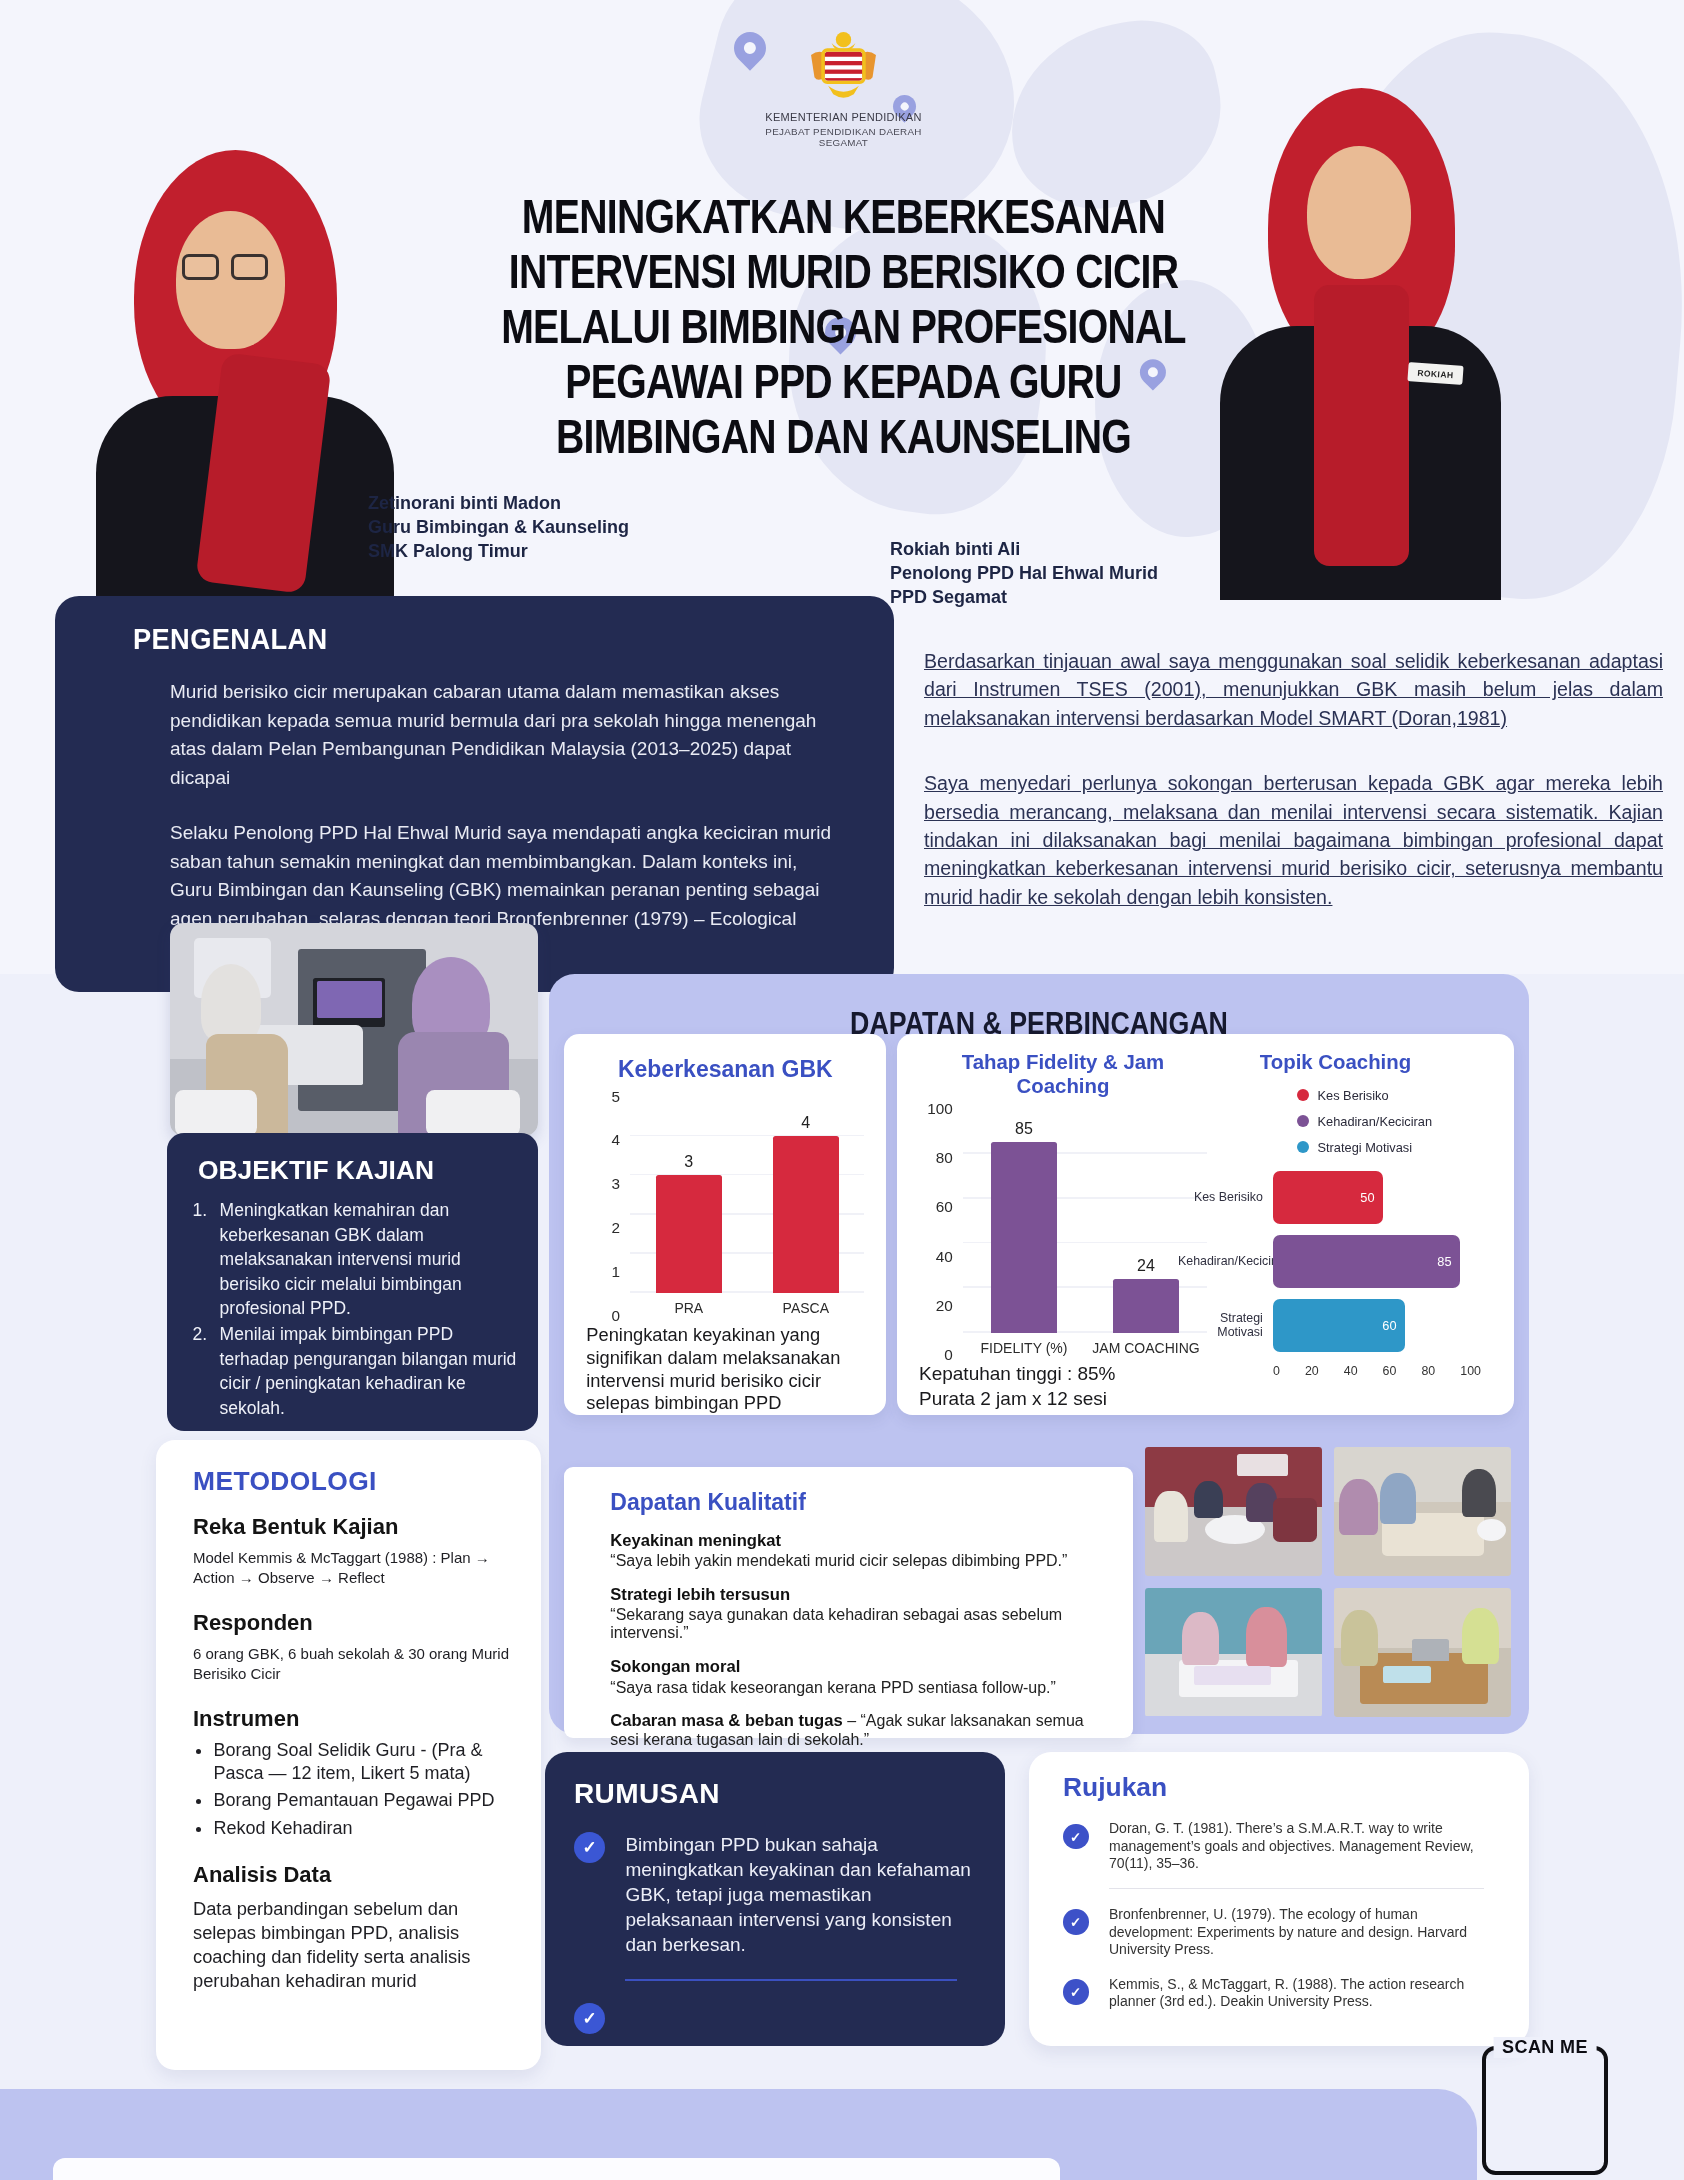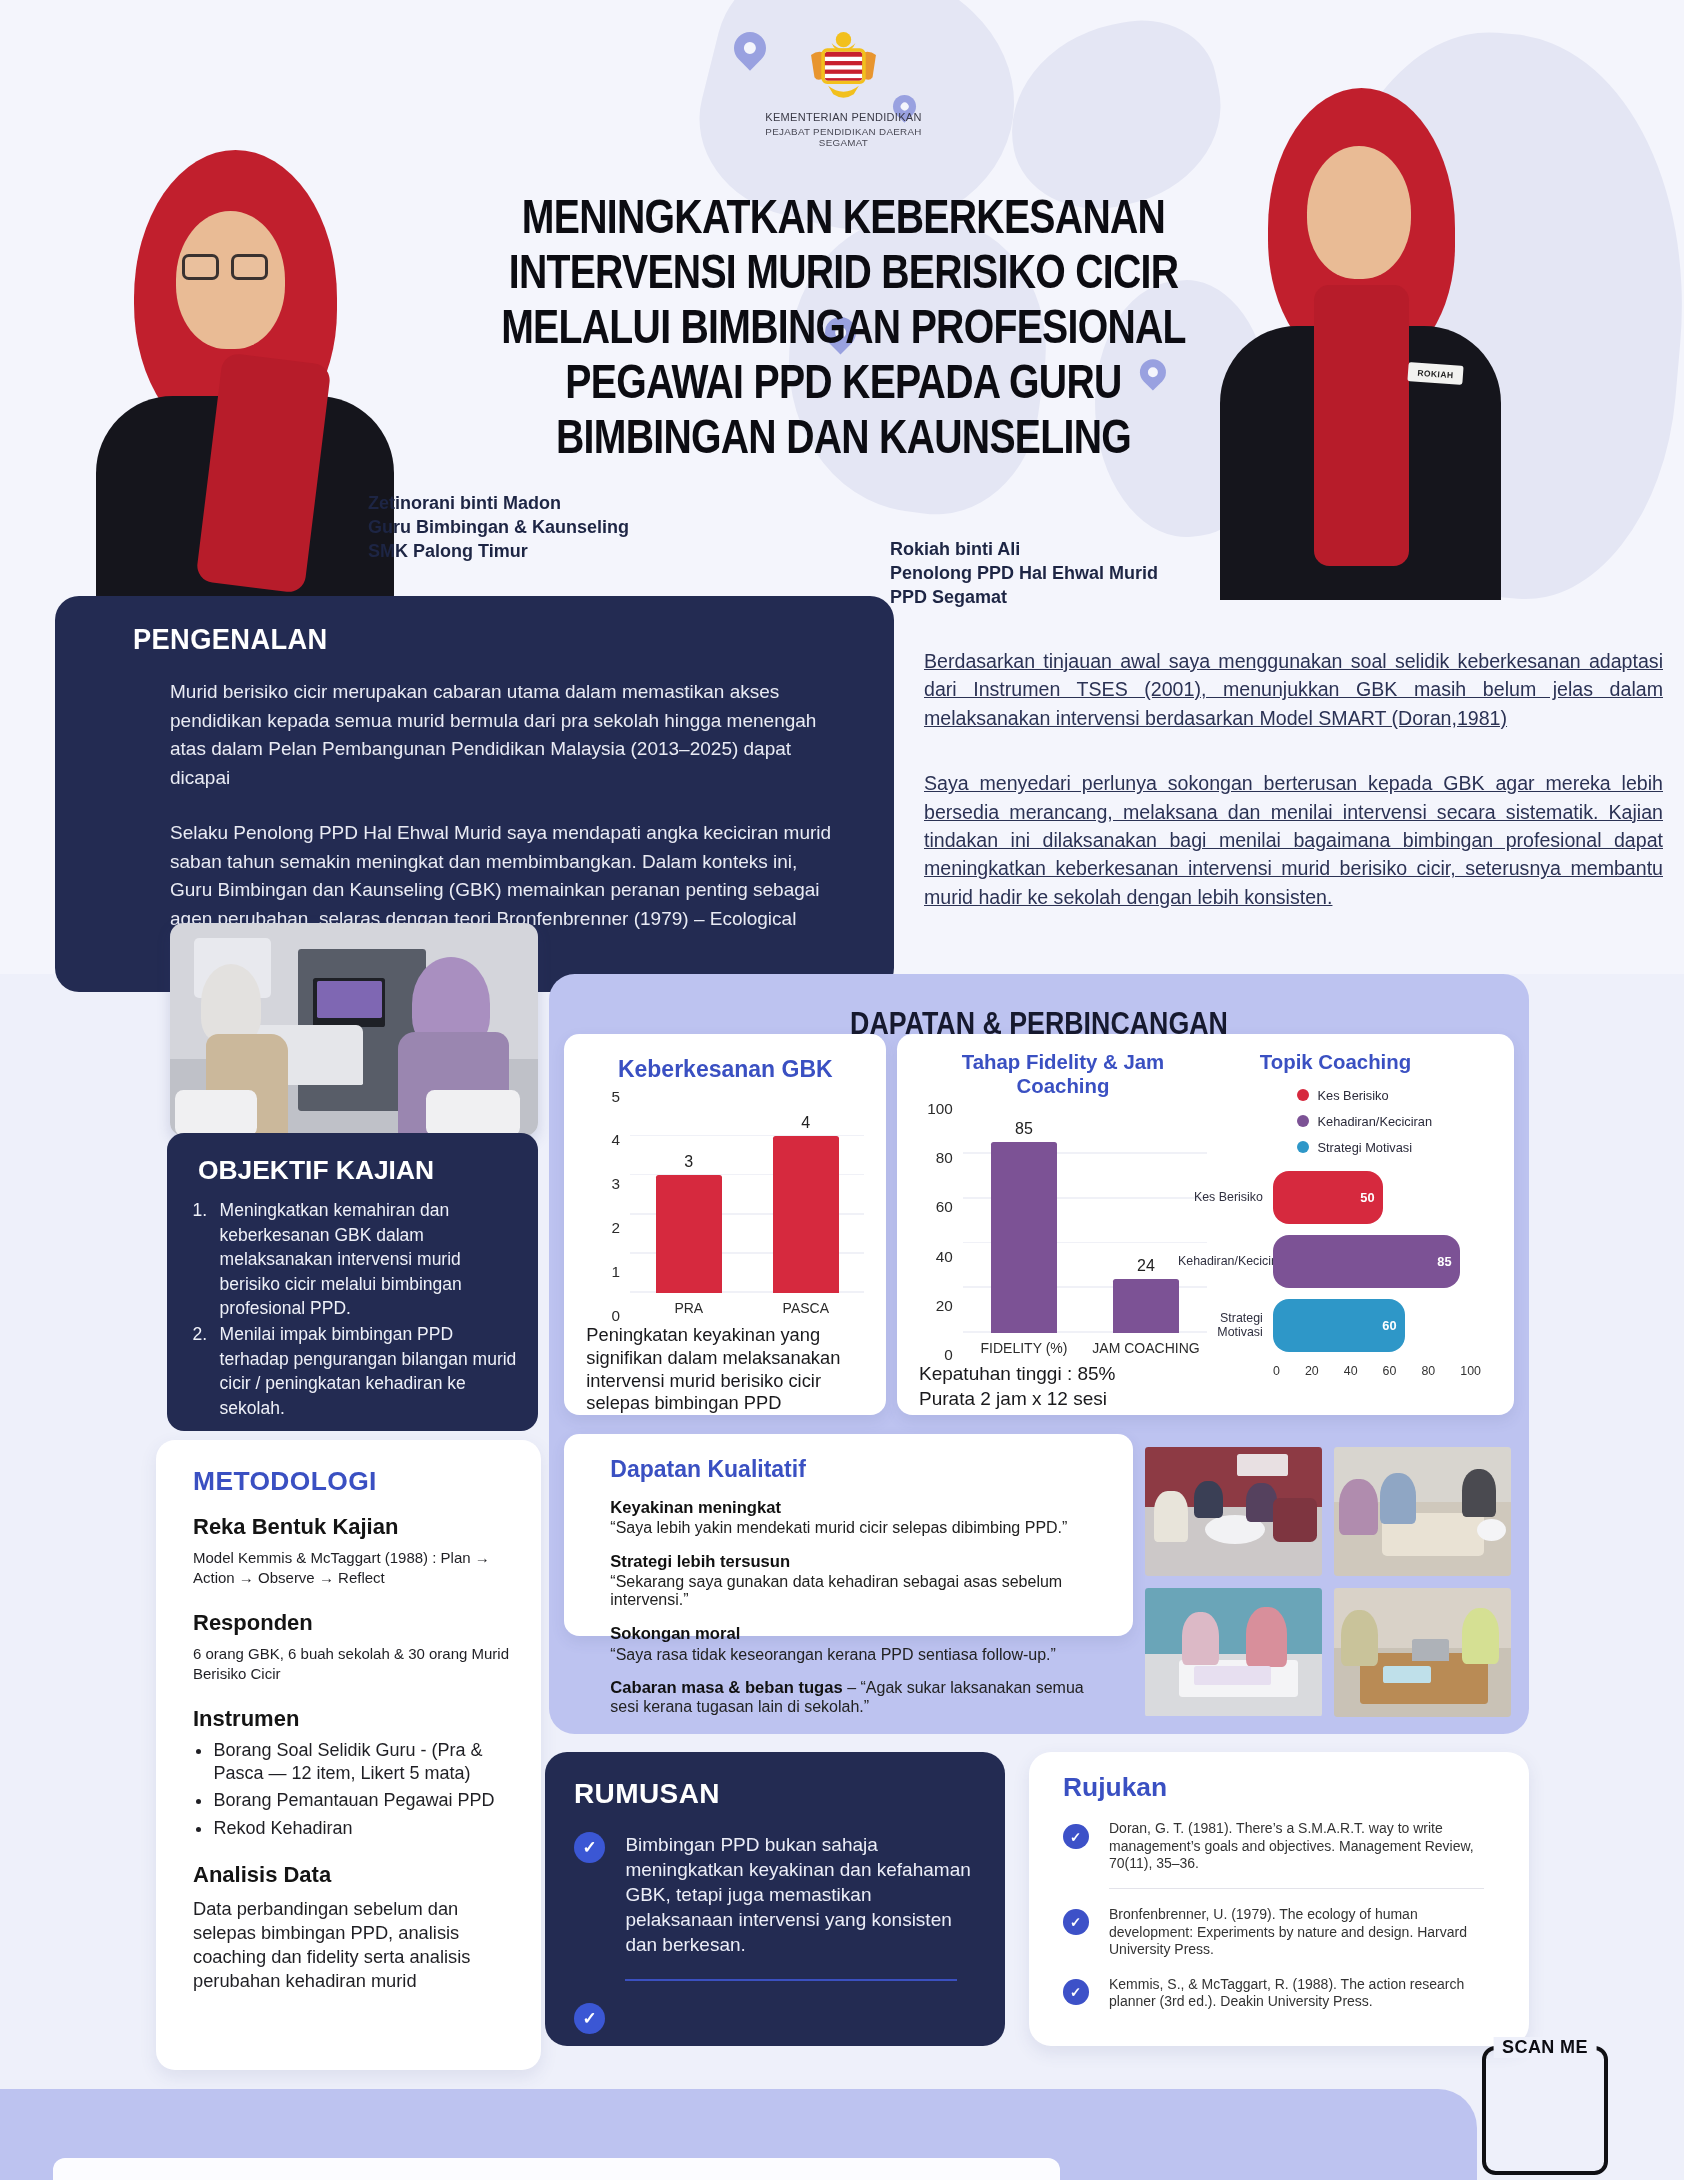--- a/index.html
+++ b/index.html
@@ -88,38 +88,38 @@
   .tc-block { position:absolute; left:281px; top:17px; width:315px; display:flex; flex-direction:column; }
   .tc-block .chart-title { font-size:20.4px; }
   .tc-legend { margin:13.6px 0 0 119px; }
   .leg-item { display:flex; align-items:center; margin-bottom:11px; }
   .leg-dot { width:12px; height:12px; border-radius:50%; flex:none; }
   .leg-label { font-size:12.8px; color:#2a2a3a; margin-left:8.5px; }
   .tc-rows { margin-top:5.1px; }
   .hrow { display:flex; align-items:center; height:53px; margin-bottom:11px; }
   .hlabel { width:95px; text-align:right; padding-right:10.2px; font-size:12.4px; color:#2f2f3f; flex:none; line-height:1.15; }
   .htrack { flex:1; height:100%; position:relative; }
-  .hbar { position:absolute; left:0; top:0; bottom:0; border-radius:16px; display:flex; align-items:center; justify-content:flex-end; padding-right:8.5px; color:#fff; font-size:12.8px;font-weight:bold; }
+  .hbar { position:absolute; left:0; top:0; bottom:0; border-radius:7px; display:flex; align-items:center; justify-content:flex-end; padding-right:8.5px; color:#fff; font-size:12.8px; }
   .hticks { display:flex; justify-content:space-between; margin:1.7px 12px 0 95px; font-size:12.4px; color:#333; }
 
   
   .vchart { display:flex; }
   .vticks { width:44px; display:flex; flex-direction:column; justify-content:space-between; align-items:flex-end; padding-right:10.2px; font-size:15.3px; color:#2b2b2b; flex:none; }
   .vtick { height:0; display:flex; align-items:center; }
   .vmain { flex:1; display:flex; flex-direction:column; }
   .vplot { flex:1; display:flex; justify-content:space-around; align-items:flex-end;
            background-image:repeating-linear-gradient(to top,#f0f1f7 0 1.7px, transparent 1.7px 20%); }
   .vbarwrap { display:flex; flex-direction:column; align-items:center; justify-content:flex-end; height:100%; width:44%; }
   .vval { font-size:16px; color:#222; margin-bottom:4.3px; }
   .vbar { width:66px; border-radius:2.6px 2.6px 0 0; }
   .vcats { display:flex; justify-content:space-around; margin-top:6.8px; }
   .vcat { width:46%; text-align:center; font-size:14px; color:#2b2b2b; white-space:nowrap; }
 
   
-  .kualitatif { left:15.3px; top:460px; width:569px; height:202px; padding:22px 25.6px 0 46px; }
+  .kualitatif { left:15.3px; top:493px; width:569px; height:271px; padding:22px 25.6px 0 46px;border-radius:9px; }
   .kualitatif h2 { color:#3a50c2; font-size:23px; font-weight:bold; }
   .kual-item { margin-top:14.5px; }
   .kual-head { font-size:16.6px; font-weight:bold; color:#111; }
   .kual-quote { font-size:16px; color:#222; margin-top:1.7px; }
   .kual-inline .kual-head, .kual-inline .kual-quote { display:inline; }
 
   .photo-grid { position:absolute; left:596px; top:473px; width:366px; height:269px; display:grid; grid-template-columns:177px 177px; grid-template-rows:129px 129px; gap:12px; }
   .pg-cell { border-radius:3.4px; overflow:hidden; position:relative; }
 
   

